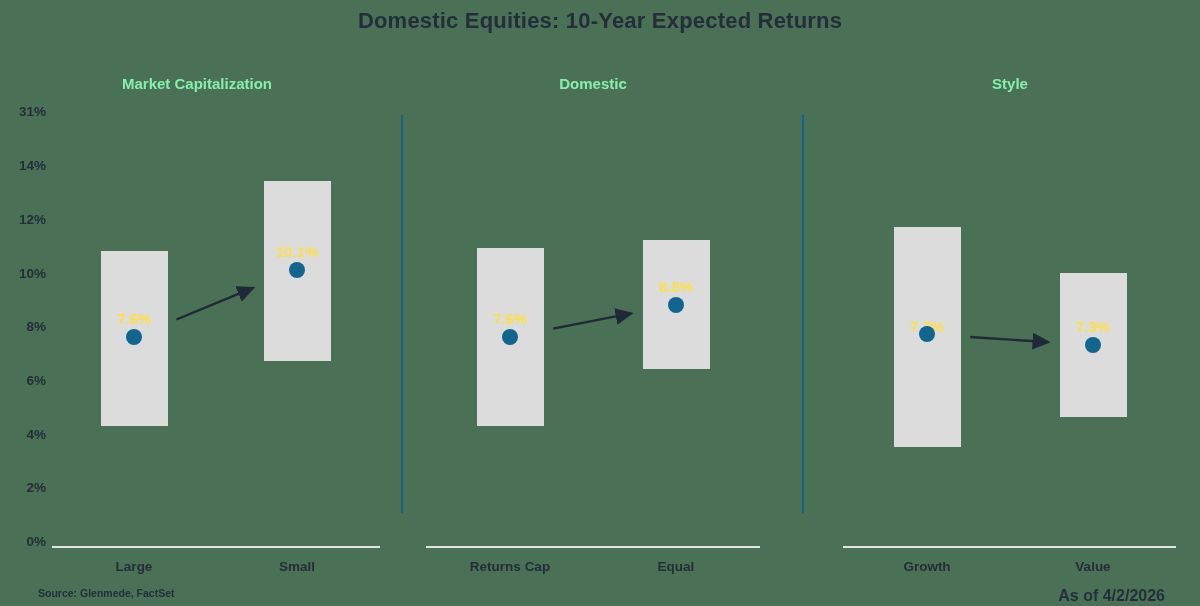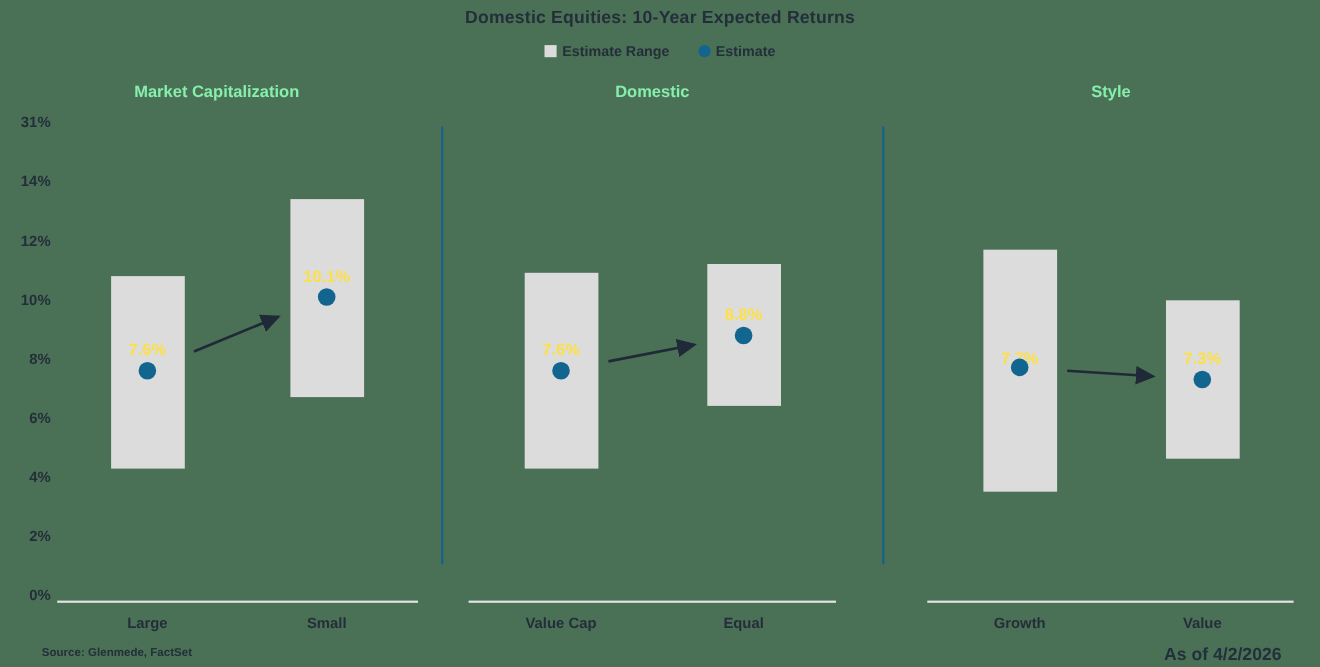--- a/index.html
+++ b/index.html
@@ -6,21 +6,21 @@
   body{
     width:1200px;height:606px;overflow:hidden;
     background:#4A7055;
     font-family:"Liberation Sans","DejaVu Sans",sans-serif;
     -webkit-font-smoothing:antialiased;
   }
   .canvas{position:relative;width:1200px;height:606px;}
   .abs{position:absolute;}
   .title{
     left:0;right:0;top:8px;text-align:center;
-    font-size:16px;font-weight:bold;color:#242E3A;letter-spacing:.2px;
+    font-size:22px;font-weight:bold;color:#242E3A;letter-spacing:.2px;
   }
   .legend{
     left:0;right:0;top:39px;display:flex;justify-content:center;align-items:center;gap:26px;
     font-size:13px;font-weight:bold;color:#242E3A;
   }
   .legend-item{display:flex;align-items:center;gap:5px;}
   .swatch-square{width:11px;height:11px;background:#DCDCDC;display:inline-block;}
   .swatch-dot{width:11px;height:11px;border-radius:50%;background:#11658E;display:inline-block;}
   .panel-heading{
     font-size:15px;font-weight:bold;color:#86efac;text-align:center;
@@ -45,30 +45,20 @@
   .footer-source{left:38px;top:587px;font-size:10.5px;font-weight:bold;color:#232F3B;}
   .footer-asof{right:35px;top:587px;font-size:16px;font-weight:bold;color:#232F3B;}
   svg.arrows{left:0;top:0;pointer-events:none;}
 </style>
 </head>
 <body>
 
 <div class="canvas">
   <div class="abs title">Domestic Equities: 10-Year Expected Returns</div>
 
-  <div class="abs legend">
-    <span class="legend-item">
-      <span class="swatch-square"></span>
-      <span>Estimate Range</span>
-    </span>
-    <span class="legend-item">
-      <span class="swatch-dot"></span>
-      <span>Estimate</span>
-    </span>
-  </div>
 
   <div id="plot" class="abs" style="left:0;top:0;width:1200px;height:606px;">
       <div class="abs ytick" style="top: 111.4px;">31%</div>
       <div class="abs ytick" style="top: 165.1px;">14%</div>
       <div class="abs ytick" style="top: 218.8px;">12%</div>
       <div class="abs ytick" style="top: 272.5px;">10%</div>
       <div class="abs ytick" style="top: 326.2px;">8%</div>
       <div class="abs ytick" style="top: 379.9px;">6%</div>
       <div class="abs ytick" style="top: 433.6px;">4%</div>
       <div class="abs ytick" style="top: 487.3px;">2%</div>
@@ -82,21 +72,21 @@
       <div class="abs range-bar" style="left: 263.5px; top: 181.21px; width: 67px; height: 179.895px;"></div>
       <div class="abs est-label" style="left: 297px; top: 242.815px;">10.1%</div>
       <div class="abs est-dot" style="left: 297px; top: 269.815px;"></div>
       <div class="abs cat-label" style="left: 297px;">Small</div>
       <div class="abs panel-heading" style="left: 593px;">Domestic</div>
       <div class="abs divider" style="left: 401px; top: 115px; height: 398px;"></div>
       <div class="abs axis-line" style="left: 426px; width: 334px;"></div>
       <div class="abs range-bar" style="left: 476.5px; top: 248.335px; width: 67px; height: 177.21px;"></div>
       <div class="abs est-label" style="left: 510px; top: 309.94px;">7.6%</div>
       <div class="abs est-dot" style="left: 510px; top: 336.94px;"></div>
-      <div class="abs cat-label" style="left: 510px;">Value Cap</div>
+      <div class="abs cat-label" style="left: 510px;">Returns Cap</div>
       <div class="abs range-bar" style="left: 642.5px; top: 240.28px; width: 67px; height: 128.88px;"></div>
       <div class="abs est-label" style="left: 676px; top: 277.72px; text-align: right;">8.8%</div>
       <div class="abs est-dot" style="left: 676px; top: 304.72px;"></div>
       <div class="abs cat-label" style="left: 676px;">Equal</div>
       <div class="abs panel-heading" style="left: 1010px;">Style</div>
       <div class="abs divider" style="left: 802px; top: 115px; height: 398px;"></div>
       <div class="abs axis-line" style="left: 843px; width: 333px;"></div>
       <div class="abs range-bar" style="left: 893.5px; top: 226.855px; width: 67px; height: 220.17px;"></div>
       <div class="abs est-label" style="left: 927px; top: 318px;">7.7%</div>
       <div class="abs est-dot" style="left: 927px; top: 334.255px;"></div>

